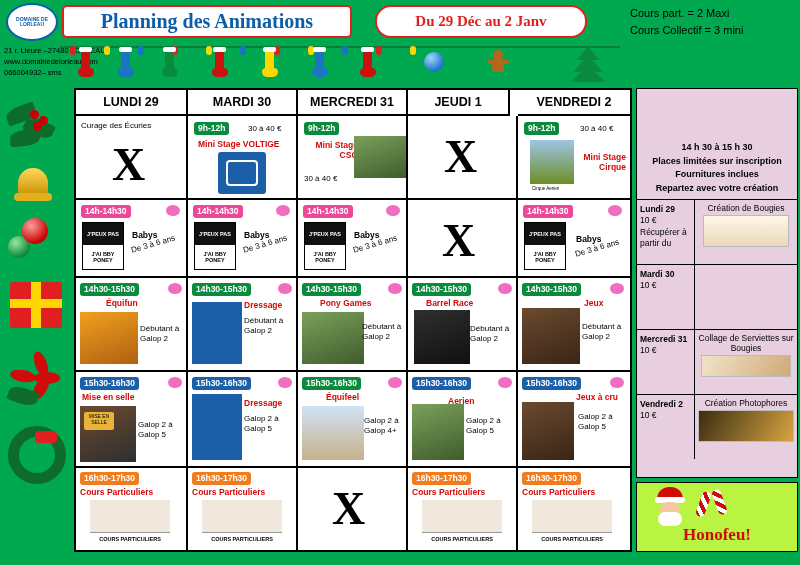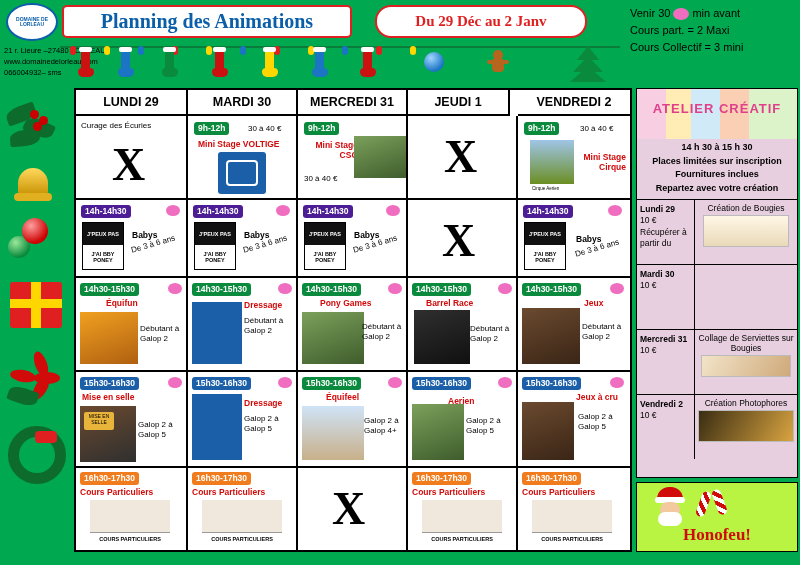--- a/index.html
+++ b/index.html
@@ -74,21 +74,21 @@
   .wreath .bow { position:absolute; left:16px; top:-6px; width:22px; height:12px; background:#e02020; border-radius:4px; }
 
   
   .table { position:absolute; left:74px; top:88px; width:558px; height:464px; background:#fff; border:2px solid #000; }
   .col-head { position:absolute; top:0; height:26px; border-right:2px solid #000; border-bottom:2px solid #000;
       display:flex; align-items:center; justify-content:center; font-weight:bold; font-size:12.5px; color:#000; }
   .cell { position:absolute; border-right:2px solid #000; border-bottom:2px solid #000; overflow:hidden; }
   .cell.lastcol { border-right:none; }
   .badge { position:absolute; font-size:8.5px; font-weight:bold; color:#fff; border-radius:3px; padding:2px 4px; line-height:1; }
   .b-green { background:#0a8a3c; }
-  .b-pink  { background:#4c1d95;text-align:center; }
+  .b-pink  { background:#ec4899;text-align:center; }
   .b-blue  { background:#1b5fa8; }
   .b-org   { background:#f07c1e; }
   .dot { position:absolute; width:14px; height:11px; border-radius:50%; background:#f06ec0; }
   .small { position:absolute; font-size:8px; color:#000; line-height:1.25; }
   .smallb { position:absolute; font-size:8.5px; color:#000; font-weight:bold; line-height:1.2; }
   .red { color:#d10a0a; font-weight:bold;text-align:right; }
   .bigx { position:absolute; font-size:46px; font-weight:bold; color:#000; line-height:1; font-family:"Liberation Serif", serif; }
   .rot { transform:rotate(-16deg); transform-origin:left top; }
 
   .photo { position:absolute; background:#ddd; overflow:hidden; }
@@ -135,25 +135,20 @@
     <div>www.domainedelorleau.com</div>
     <div>066004932– sms</div>
   </div>
   <div class="title-box">
     <span>Planning des Animations</span>
   </div>
   <div class="date-box">
     <span>Du 29 Déc au 2 Janv</span>
   </div>
   <div class="notes">
-    <div class="row1">
-      <span>Venir 30</span>
-      <span class="pink-dot"></span>
-      <span>min avant</span>
-    </div>
     <div>Cours part. = 2 Maxi</div>
     <div>Cours Collectif = 3 mini</div>
   </div>
 
   <div class="garland">
     <div class="wire"></div>
     <span class="bulb" style="left:10px;background:#e02020"></span>
     <span class="bulb" style="left:44px;background:#ffd700"></span>
     <span class="bulb" style="left:78px;background:#1b74c4"></span>
     <span class="bulb" style="left:112px;background:#e02020"></span>
@@ -440,25 +435,20 @@
   <div class="cell lastcol" style="left:442px;top:378px;width:112px;height:82px;border-bottom:none;">
     <div class="badge b-org" style="left:4px;top:4px;">16h30-17h30</div>
     <div class="smallb red" style="left:4px;top:19px;">Cours Particuliers</div>
     <div class="photo ph-cours" style="left:14px;top:32px;width:80px;height:46px;">
       <div style="position:absolute;left:0;bottom:0;width:100%;height:14px;background:#fff;border-top:1px solid #999;font-size:5.5px;text-align:center;font-weight:bold;padding-top:3px;">COURS PARTICULIERS</div>
     </div>
   </div>
 </div>
 
 <div class="rp">
-  <div class="rp-banner">
-    <div style="position:absolute;left:0;top:0;width:100%;height:100%;background:
-        linear-gradient(90deg,#f7c6dd 0 18%,#ffe9a8 18% 34%,#c8e6f7 34% 52%,#f9c7a6 52% 70%,#d6f0c0 70% 100%);opacity:.85"></div>
-    <div class="txt">ATELIER CRÉATIF</div>
-  </div>
   <div class="rp-sub">
     <div>14 h 30 à 15 h 30</div>
     <div>Places limitées sur inscription</div>
     <div>Fournitures inclues</div>
     <div>Repartez avec votre création</div>
   </div>
 
   <div class="rp-rows">
     <div class="rp-row">
       <div class="rp-left">

